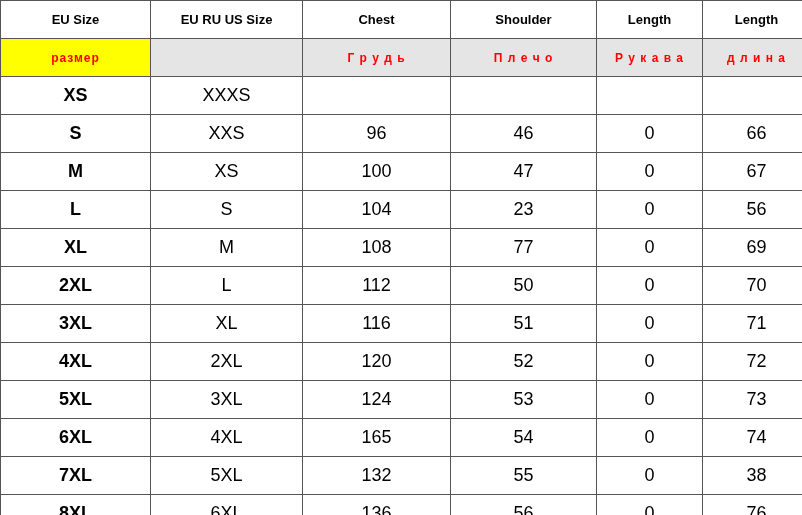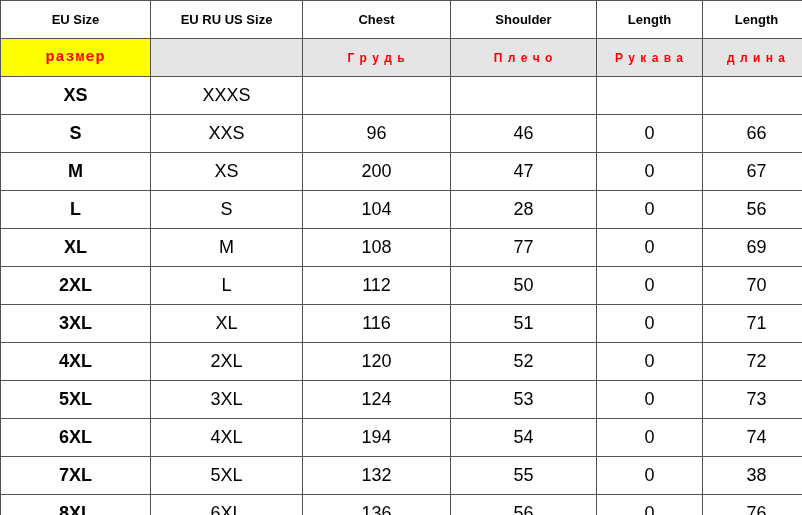--- a/index.html
+++ b/index.html
@@ -69,22 +69,21 @@
     .sub-header-row td {
       background-color: #e5e5e5;
       color: #ff0000;
       font-weight: bold;
       font-size: 12px;
       letter-spacing: 1px;
     }
 
     .sub-header-row .col-eu-size {
       background-color: #ffff00;
-      font-size: 15px;
-      font-family: Liberation Mono, monospace;
+      font-size: 12px;
     }
 
     .data-row td {
       color: #000;
       font-size: 18px;
     }
 
     .data-row td:first-child {
       font-weight: bold;
     }
@@ -132,30 +131,30 @@
         <td>S</td>
         <td>XXS</td>
         <td>96</td>
         <td>46</td>
         <td>0</td>
         <td>66</td>
       </tr>
       <tr class="data-row">
         <td>M</td>
         <td>XS</td>
-        <td>200</td>
+        <td>100</td>
         <td>47</td>
         <td>0</td>
         <td>67</td>
       </tr>
       <tr class="data-row">
         <td>L</td>
         <td>S</td>
         <td>104</td>
-        <td>28</td>
+        <td>23</td>
         <td>0</td>
         <td>56</td>
       </tr>
       <tr class="data-row">
         <td>XL</td>
         <td>M</td>
         <td>108</td>
         <td>77</td>
         <td>0</td>
         <td>69</td>
@@ -188,21 +187,21 @@
         <td>5XL</td>
         <td>3XL</td>
         <td>124</td>
         <td>53</td>
         <td>0</td>
         <td>73</td>
       </tr>
       <tr class="data-row">
         <td>6XL</td>
         <td>4XL</td>
-        <td>194</td>
+        <td>165</td>
         <td>54</td>
         <td>0</td>
         <td>74</td>
       </tr>
       <tr class="data-row">
         <td>7XL</td>
         <td>5XL</td>
         <td>132</td>
         <td>55</td>
         <td>0</td>

